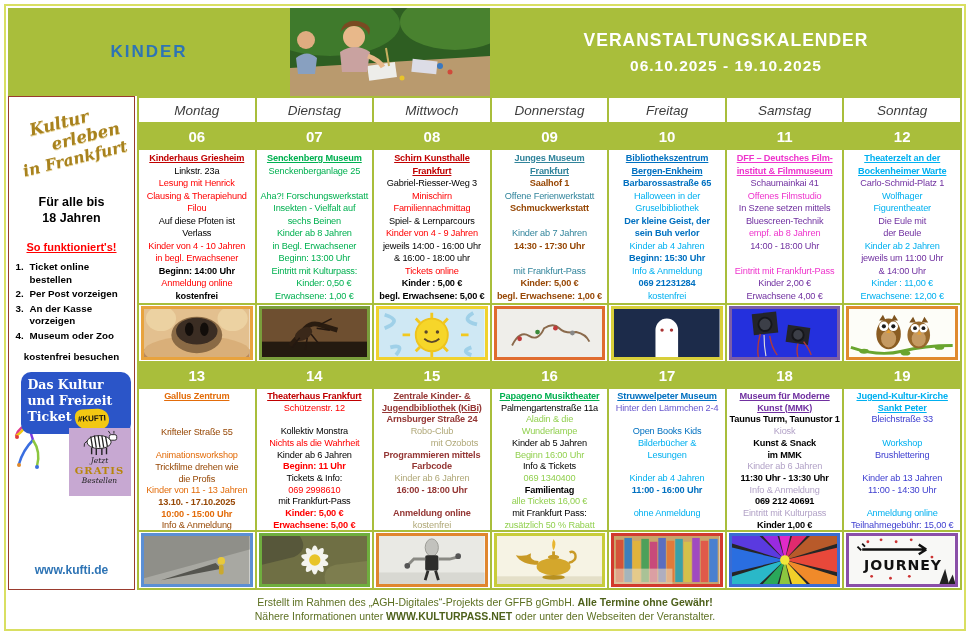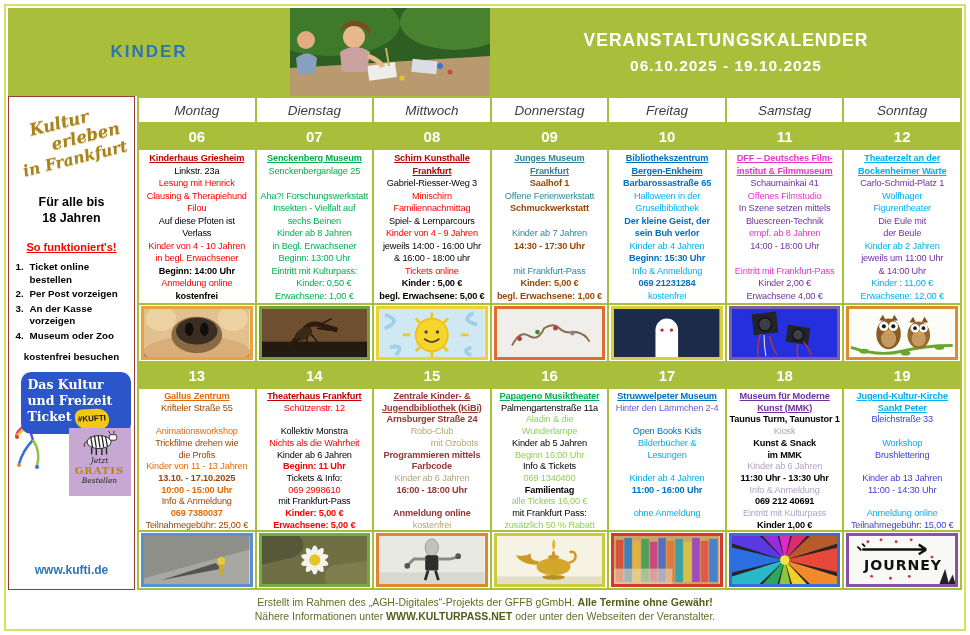--- a/index.html
+++ b/index.html
@@ -378,21 +378,21 @@
           </div>
           <div class="datecell">13</div>
           <div class="datecell">14</div>
           <div class="datecell">15</div>
           <div class="datecell">16</div>
           <div class="datecell">17</div>
           <div class="datecell">18</div>
           <div class="datecell">19</div>
           <div class="evtcell wk2">
             <div class="evt-line" style="color: rgb(227, 108, 10); font-weight: 700; text-decoration: underline;">Gallus Zentrum</div>
-            <div class="evt-line" style="color: rgb(151, 72, 6);">Krifteler Straße 55</div>
+            <div class="evt-line" style="color: rgb(151, 72, 6); margin-top: 24px;">Krifteler Straße 55</div>
             <div class="evt-line">&nbsp;</div>
             <div class="evt-line" style="color: rgb(227, 108, 10);">Animationsworkshop</div>
             <div class="evt-line" style="color: rgb(151, 72, 6);">Trickfilme drehen wie</div>
             <div class="evt-line" style="color: rgb(151, 72, 6);">die Profis</div>
             <div class="evt-line" style="color: rgb(227, 108, 10);">Kinder von 11 - 13 Jahren</div>
             <div class="evt-line" style="color: rgb(151, 72, 6); font-weight: 700;">13.10. - 17.10.2025</div>
             <div class="evt-line" style="color: rgb(227, 108, 10); font-weight: 700;">10:00 - 15:00 Uhr</div>
             <div class="evt-line" style="color: rgb(151, 72, 6);">Info &amp; Anmeldung</div>
             <div class="evt-line" style="color: rgb(227, 108, 10); font-weight: 700;">069 7380037</div>
             <div class="evt-line" style="color: rgb(151, 72, 6);">Teilnahmegebühr: 25,00 €</div>

